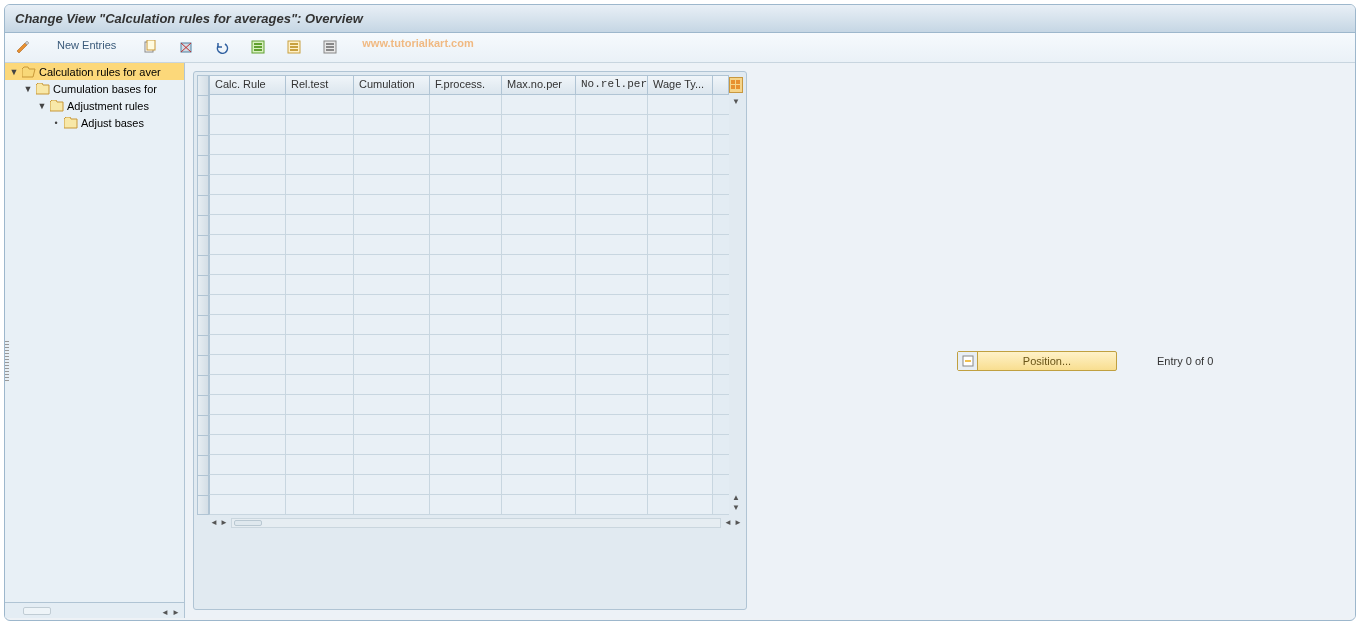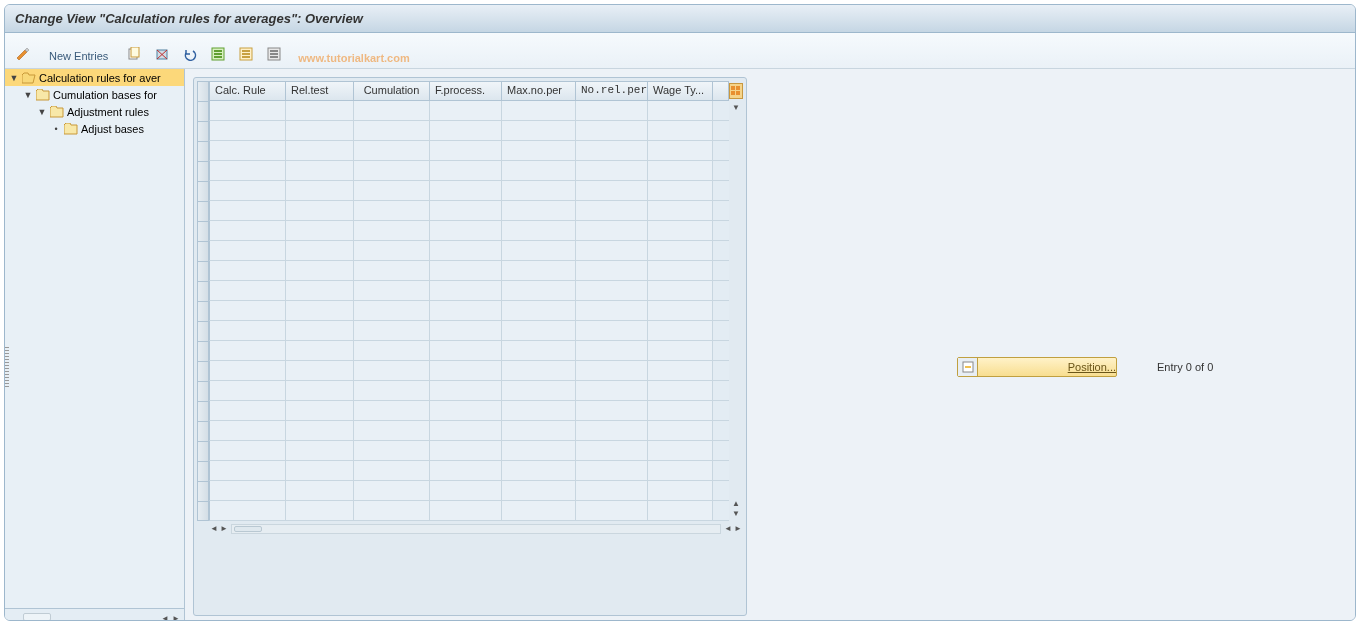--- a/index.html
+++ b/index.html
@@ -26,23 +26,23 @@
   font-weight: bold;
   font-style: italic;
   font-size: 13px;
   color: #333;
 }
 .toolbar {
   background: linear-gradient(to bottom, #f6fafd 0%, #eaf1f7 100%);
   border-bottom: 1px solid #c8d5df;
   padding: 4px 8px;
   display: flex;
-  align-items: flex-end;
-  gap: 8px;
-  height: 36px;
+  align-items: flex-start;
+  gap: 16px;
+  height: 30px;
 }
 .toolbar-icon {
   width: 20px;
   height: 20px;
   display: inline-flex;
   align-items: center;
   justify-content: center;
   cursor: pointer;
 }
 .toolbar-text-btn {
@@ -248,23 +248,22 @@
   width: 20px;
   height: 18px;
   background: #e8eef4;
   border-right: 1px solid #c0a040;
   display: flex;
   align-items: center;
   justify-content: center;
 }
 .position-btn-text {
   flex: 1;
-  text-align: right;
+  text-align: center;
   color: #6a5518;
-  text-decoration: underline;
 }
 .entry-text {
   color: #333;
 }
 .resize-handle {
   position: absolute;
   left: 0;
   top: 50%;
   width: 4px;
   height: 40px;
@@ -397,21 +396,21 @@
               <div class="selector-cell"></div>
               <div class="selector-cell"></div>
               <div class="selector-cell"></div>
               <div class="selector-cell"></div>
               <div class="selector-cell"></div>
             </div>
           <div class="grid-area">
             <div class="grid-header" id="grid-header">
                 <div class="grid-header-cell" style="width: 76px;">Calc. Rule</div>
                 <div class="grid-header-cell" style="width: 68px;">Rel.test</div>
-                <div class="grid-header-cell" style="width: 76px; text-align: center;">Cumulation</div>
+                <div class="grid-header-cell" style="width: 76px;">Cumulation</div>
                 <div class="grid-header-cell" style="width: 72px;">F.process.</div>
                 <div class="grid-header-cell" style="width: 74px;">Max.no.per</div>
                 <div class="grid-header-cell" style="width: 72px; font-family: Liberation Mono, monospace;">No.rel.per</div>
                 <div class="grid-header-cell" style="width: 65px;">Wage Ty...</div>
               </div>
             <div class="grid-body" id="grid-body">
                 <div class="grid-row">
                   <div class="grid-cell" style="width: 76px;"></div>
                   <div class="grid-cell" style="width: 68px;"></div>
                   <div class="grid-cell" style="width: 76px;"></div>

